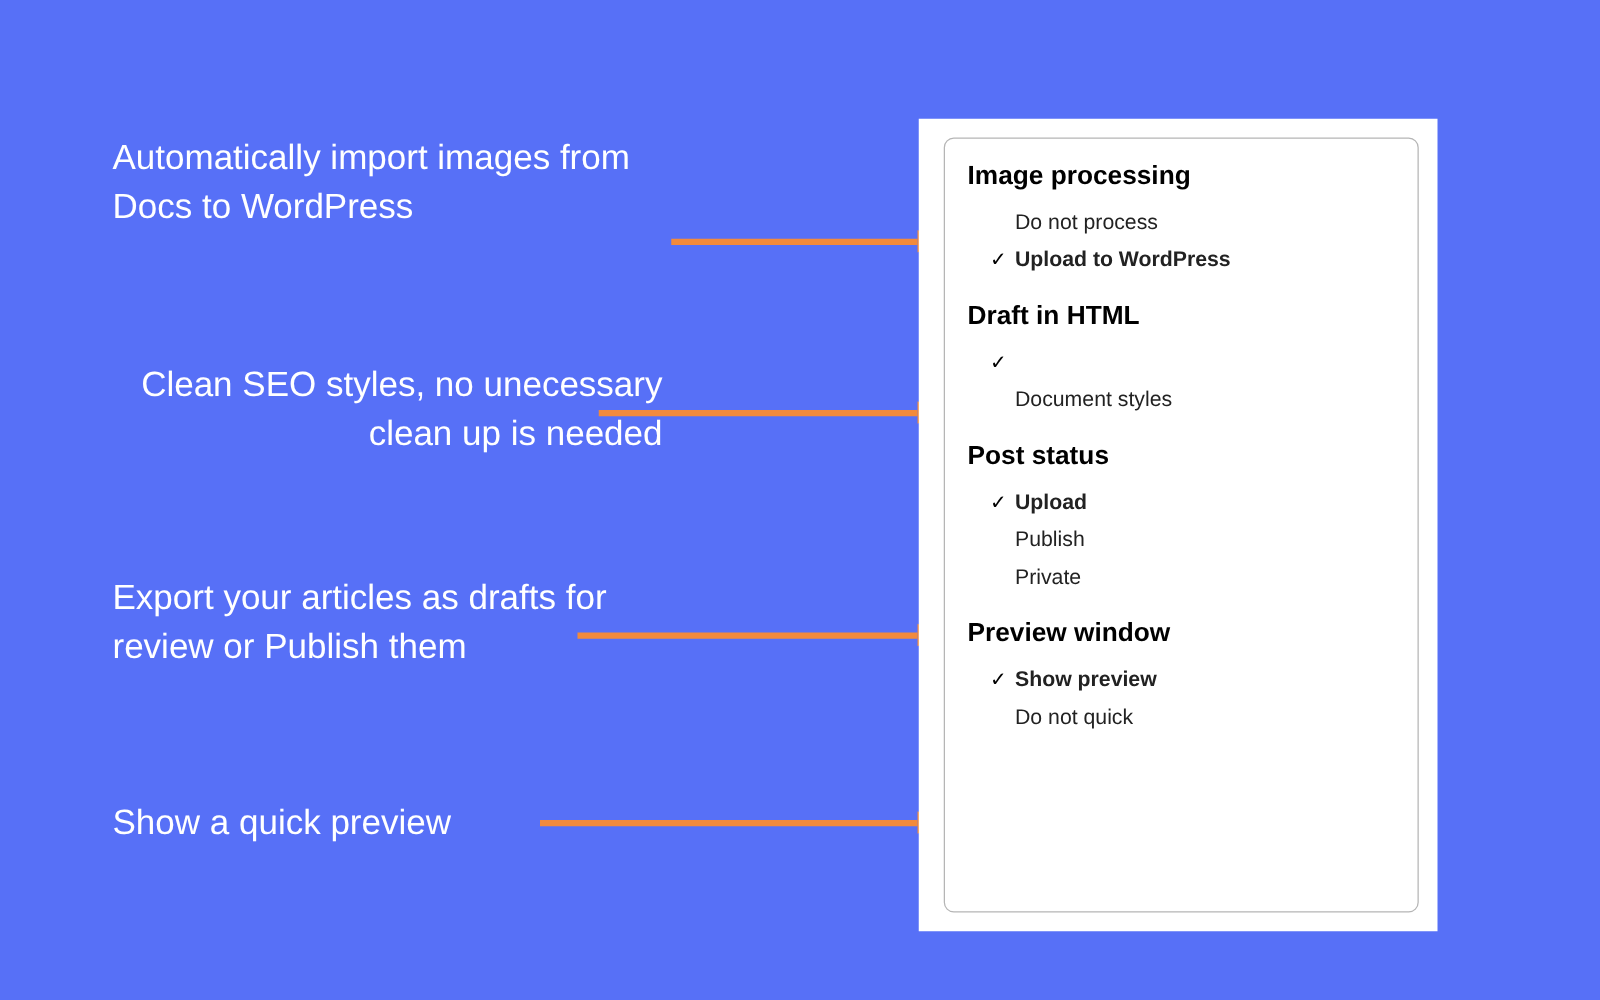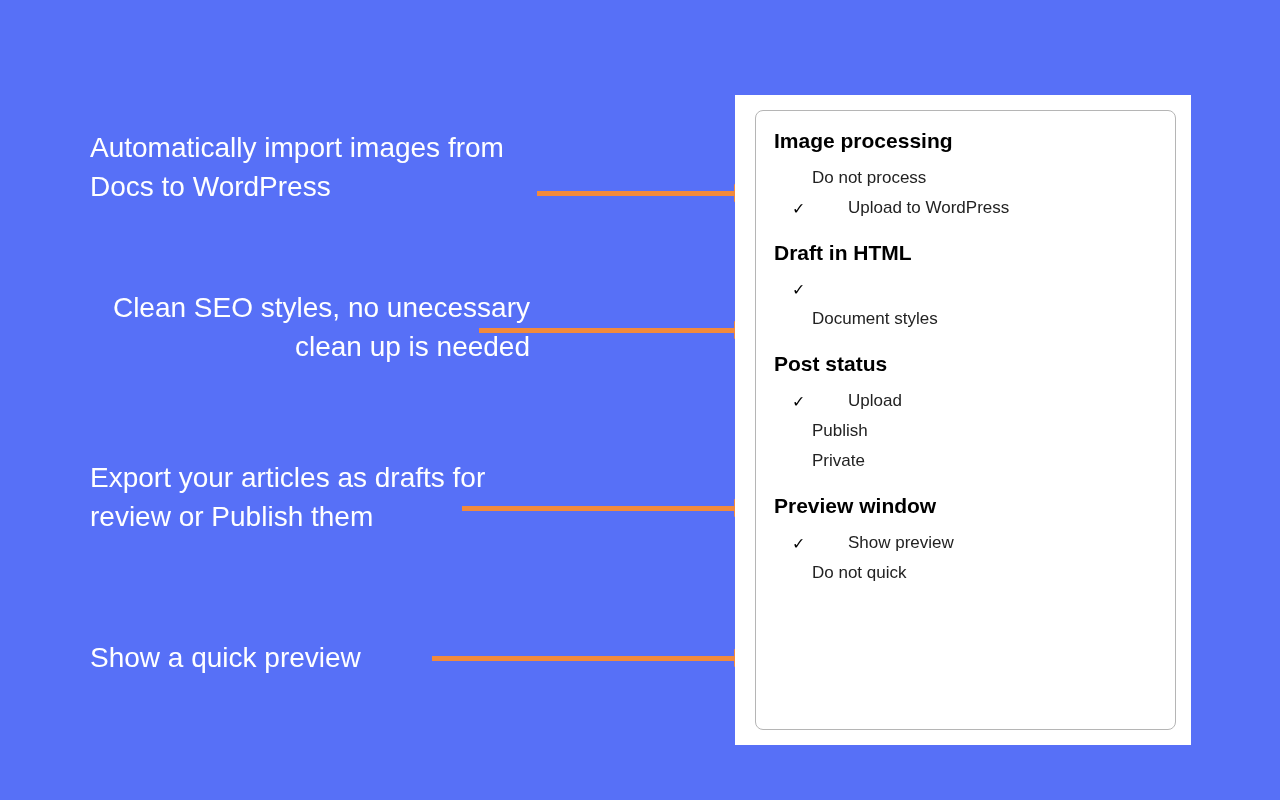--- a/index.html
+++ b/index.html
@@ -20,21 +20,21 @@
     font-size: 28px;
     font-weight: 400;
     line-height: 1.4;
   }
 
   
   .panel-wrap {
     position: absolute;
     top: 95px;
     left: 735px;
-    width: 456px;
+    width: 415px;
     height: 650px;
     background: #ffffff;
     padding: 15px 15px 15px 20px;
   }
   .panel {
     width: 100%;
     height: 100%;
     border: 1px solid #b5b5b5;
     border-radius: 8px;
     padding: 14px 18px 14px 18px;
@@ -58,21 +58,21 @@
     padding: 5px 0 5px 18px;
     cursor: pointer;
   }
   .option .check {
     width: 16px;
     display: inline-block;
     font-size: 16px;
     color: #000;
     margin-right: 4px;
   }
-  .option.selected .label { font-weight: 400; margin-left: 36px; }
+  .option.selected .label { font-weight: 700; }
   .option .label { flex: 1; }
 
   
   .arrow {
     position: absolute;
     height: 0;
   }
   .arrow .line {
     position: absolute;
     height: 5px;
@@ -85,21 +85,21 @@
     width: 0; height: 0;
     top: -9px;
     border-top: 9px solid transparent;
     border-bottom: 9px solid transparent;
     border-left: 18px solid #f28a3c;
   }
 </style>
 </head>
 <body>
 
-<div class="desc" style="top:128px;">Automatically import images from Docs to WordPress</div>
+<div class="desc" style="top:106px;">Automatically import images from Docs to WordPress</div>
 <div class="desc" style="top:288px;text-align:right;">Clean SEO styles, no unecessary clean up is needed</div>
 <div class="desc" style="top:458px;">Export your articles as drafts for review or Publish them</div>
 <div class="desc" style="top:638px;">Show a quick preview</div>
 
 <div class="arrow" style="top:193px; left:537px; width:215px;">
   <div class="line" style="width:197px;"></div>
     <div class="head" style="left:197px;"></div>
 </div>
 <div class="arrow" style="top:330px; left:479px; width:273px;">
   <div class="line" style="width:255px;"></div>

